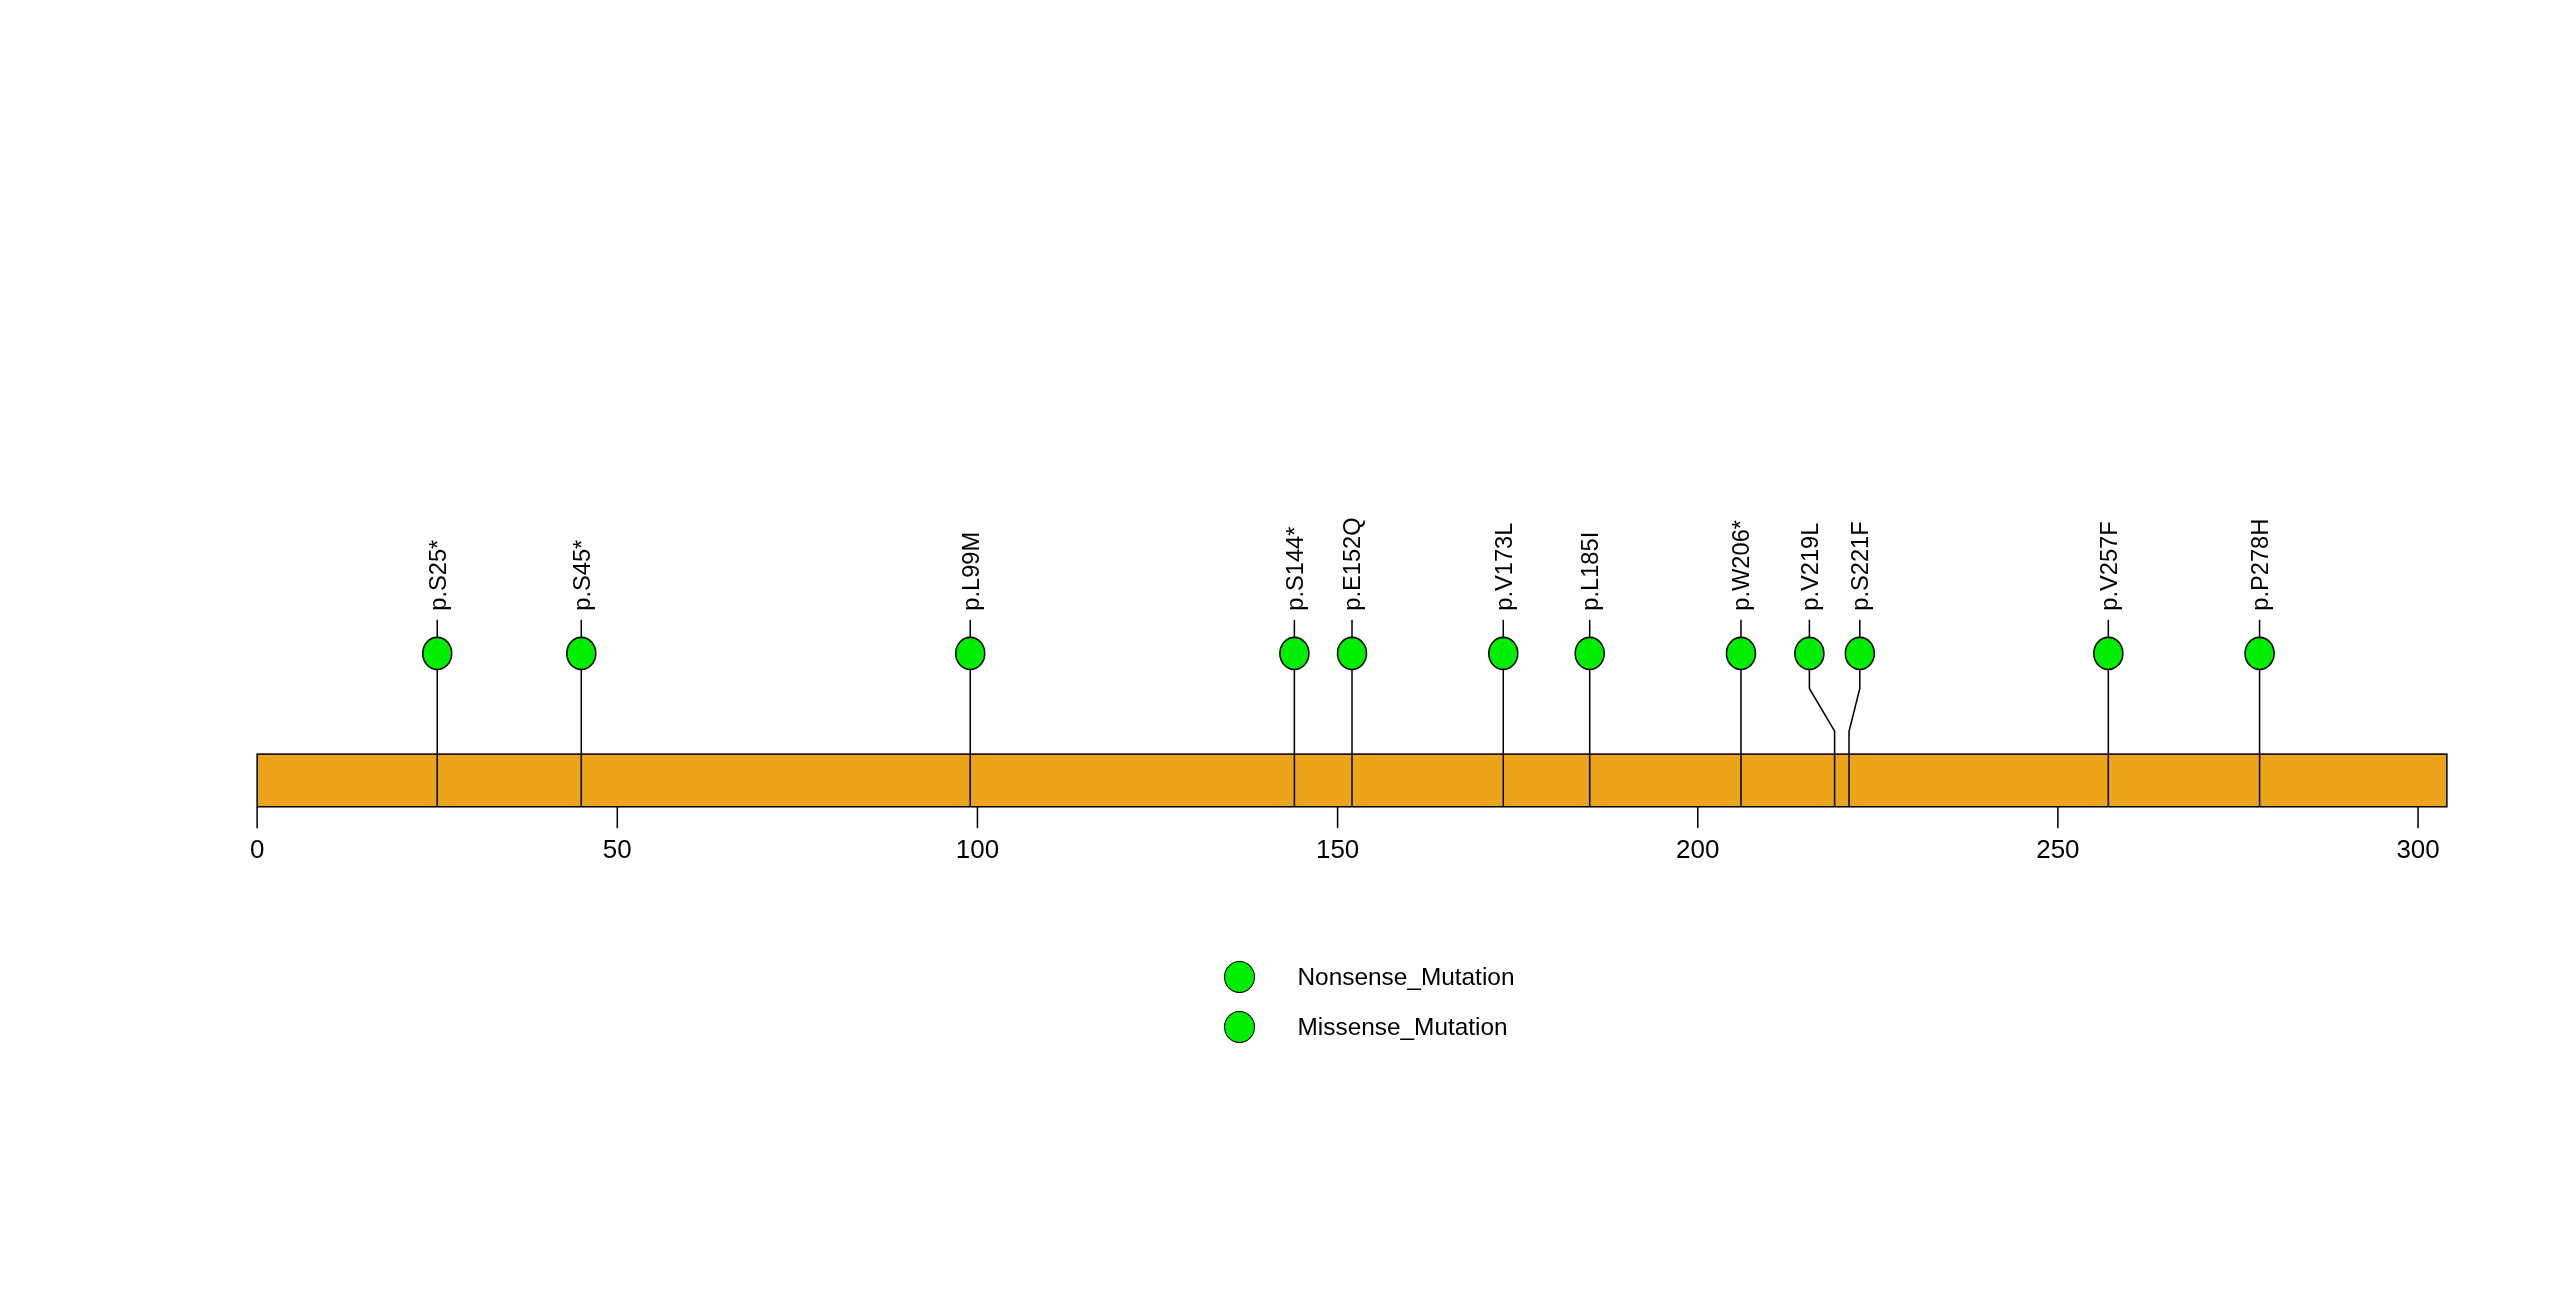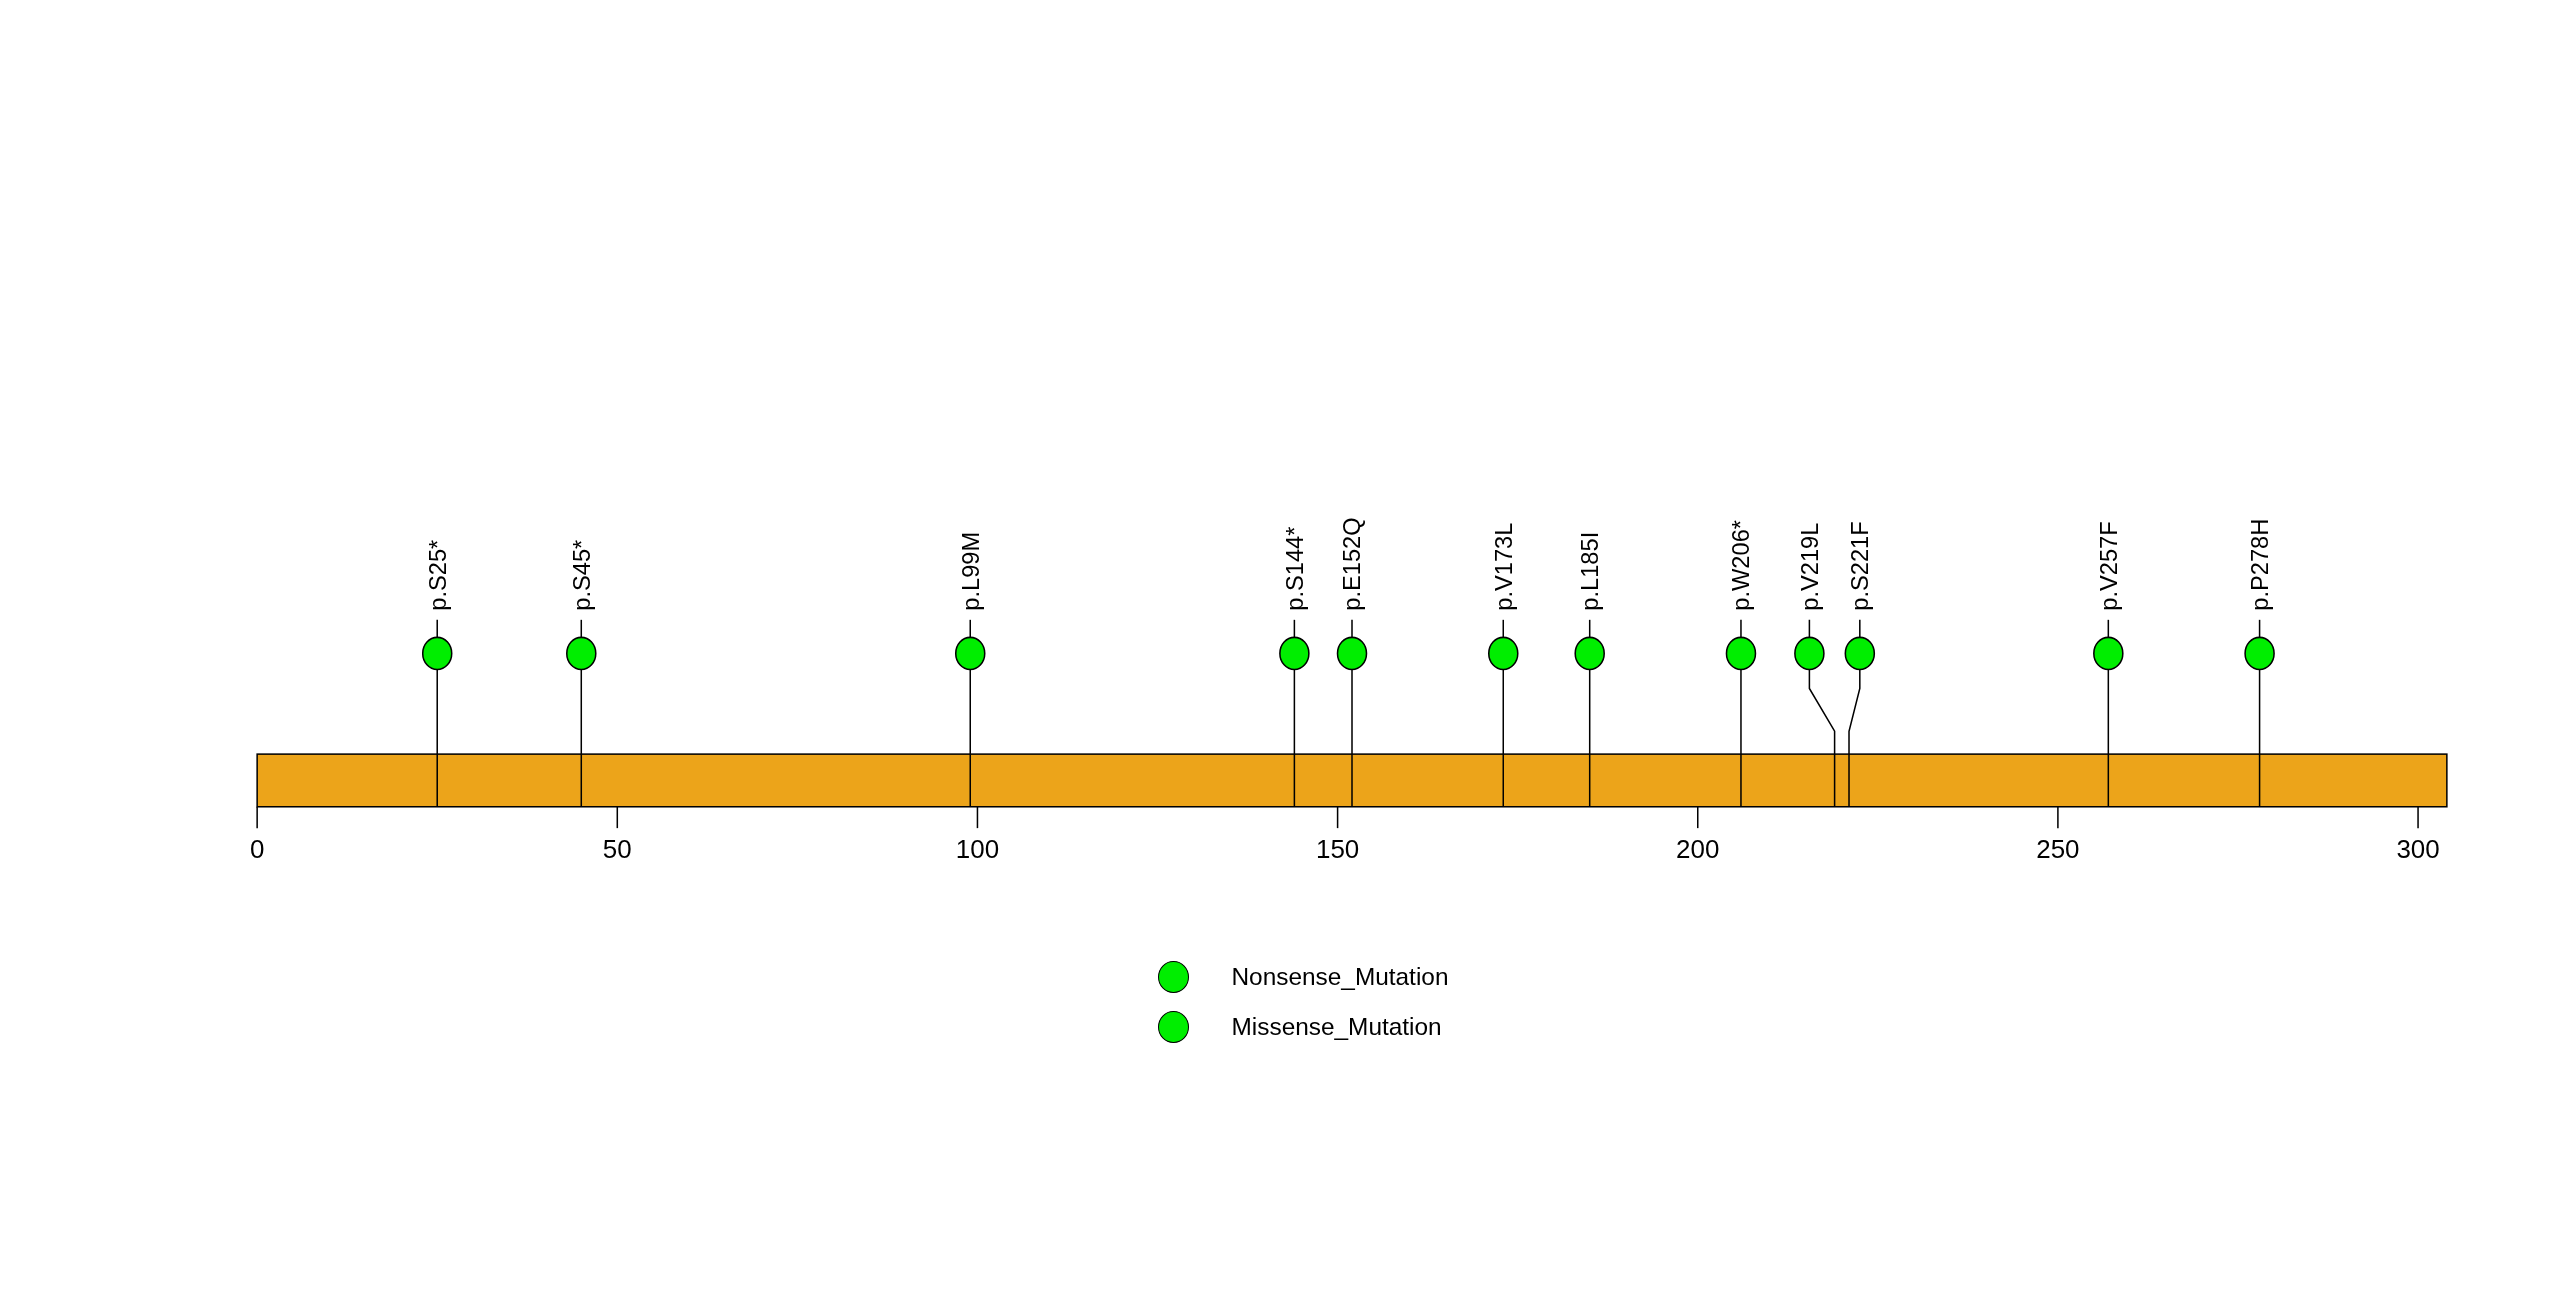--- a/index.html
+++ b/index.html
@@ -15,21 +15,21 @@
     background: #ffffff;
     overflow: hidden;
   }
   #plot-svg {
     position: absolute;
     left: 0;
     top: 0;
   }
   #legend {
     position: absolute;
-    left: 1158px;
+    left: 1224px;
     top: 961px;
   }
   .legend-row {
     display: flex;
     align-items: center;
     height: 32px;
     margin-bottom: 17.5px;
   }
   .legend-dot {
     width: 30.5px;

